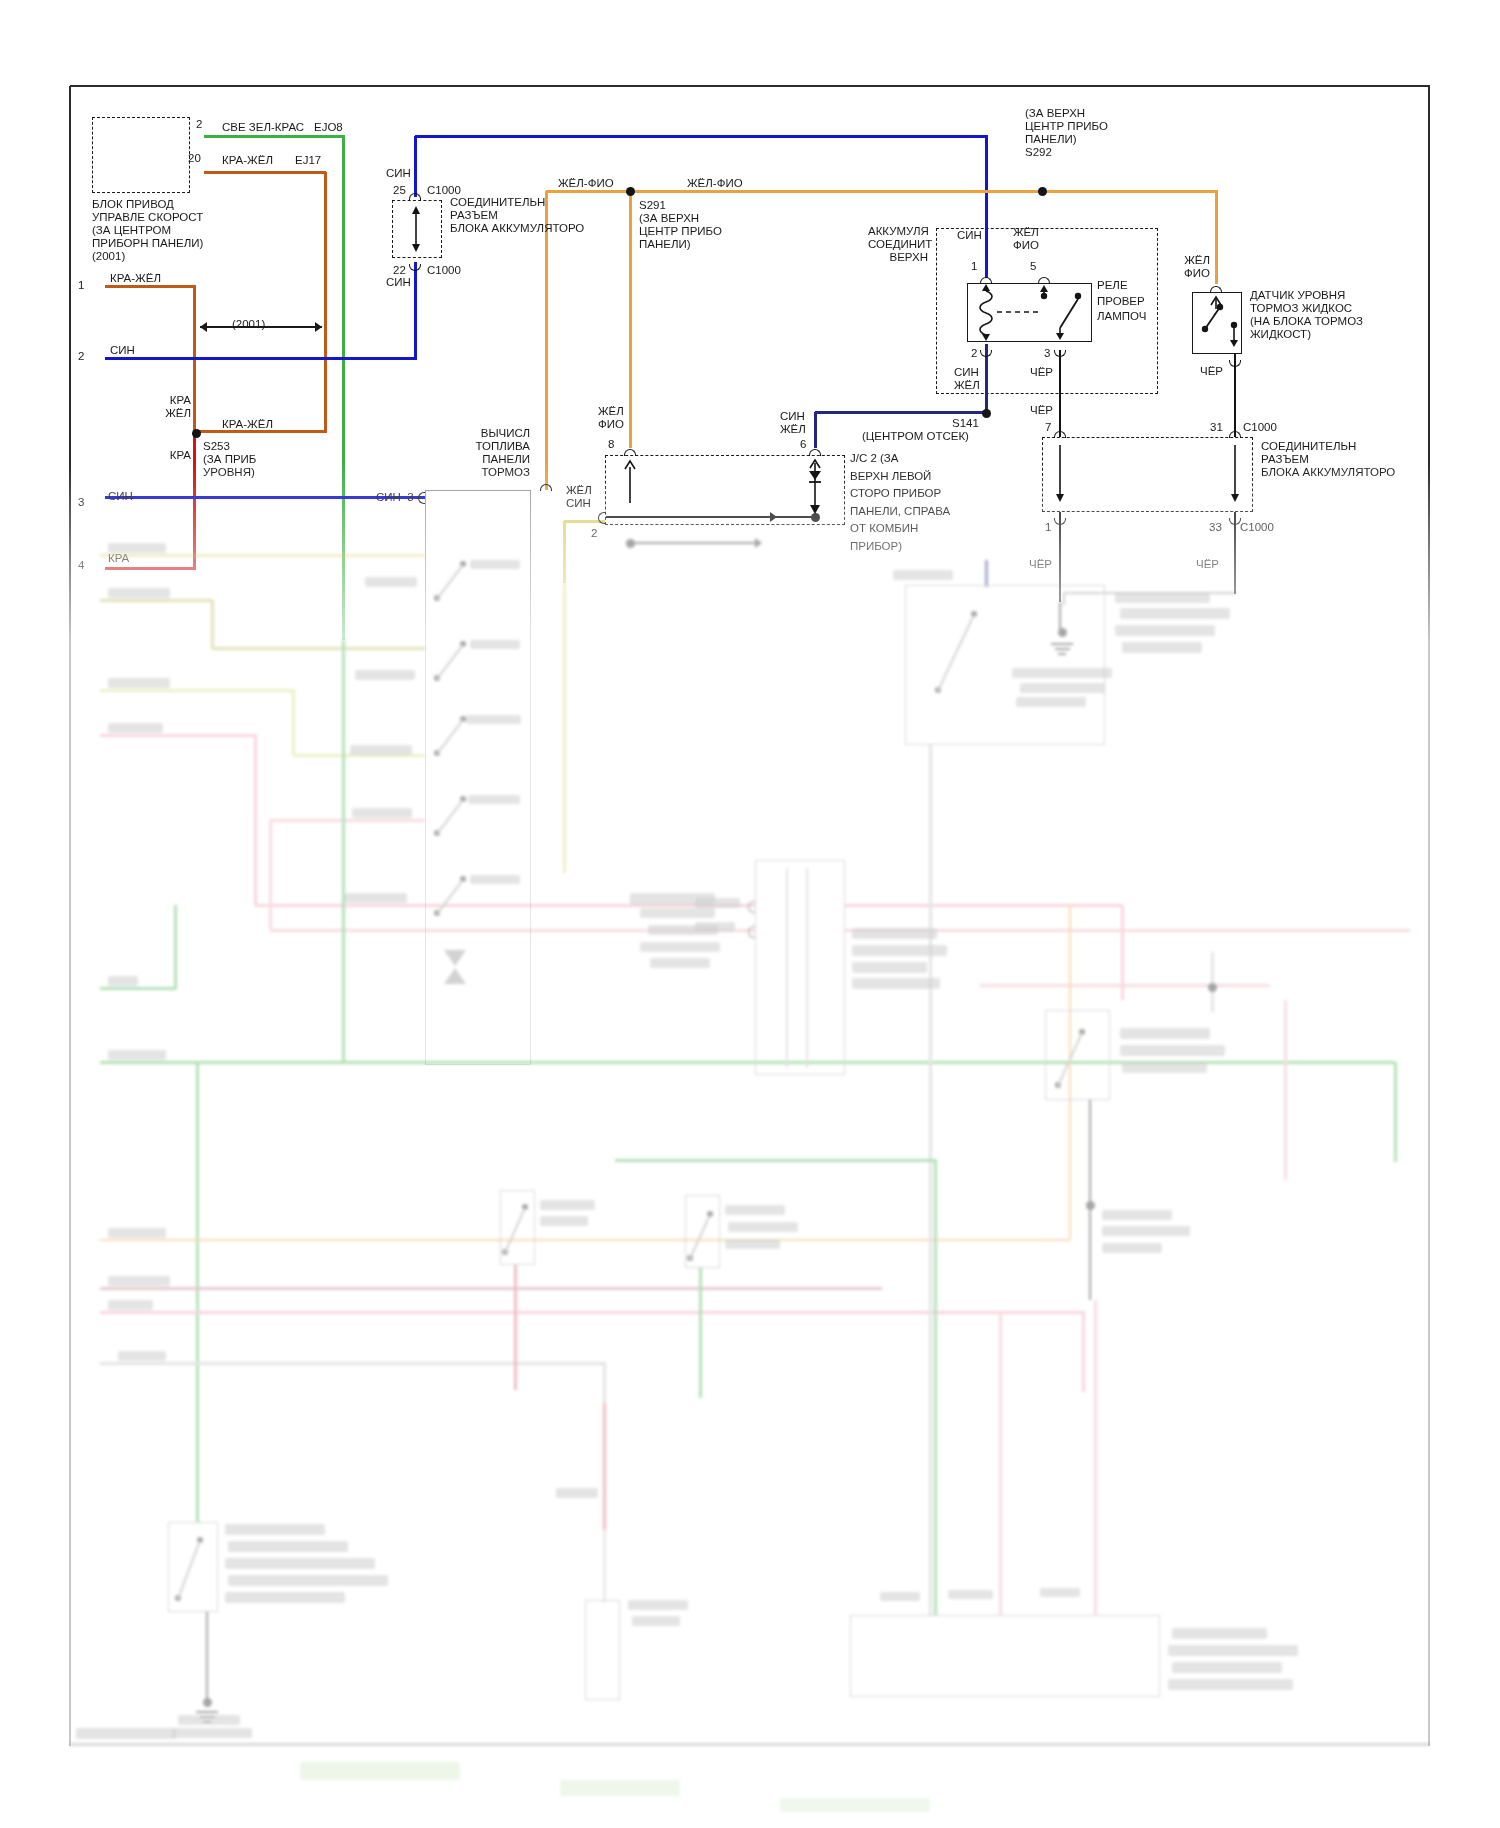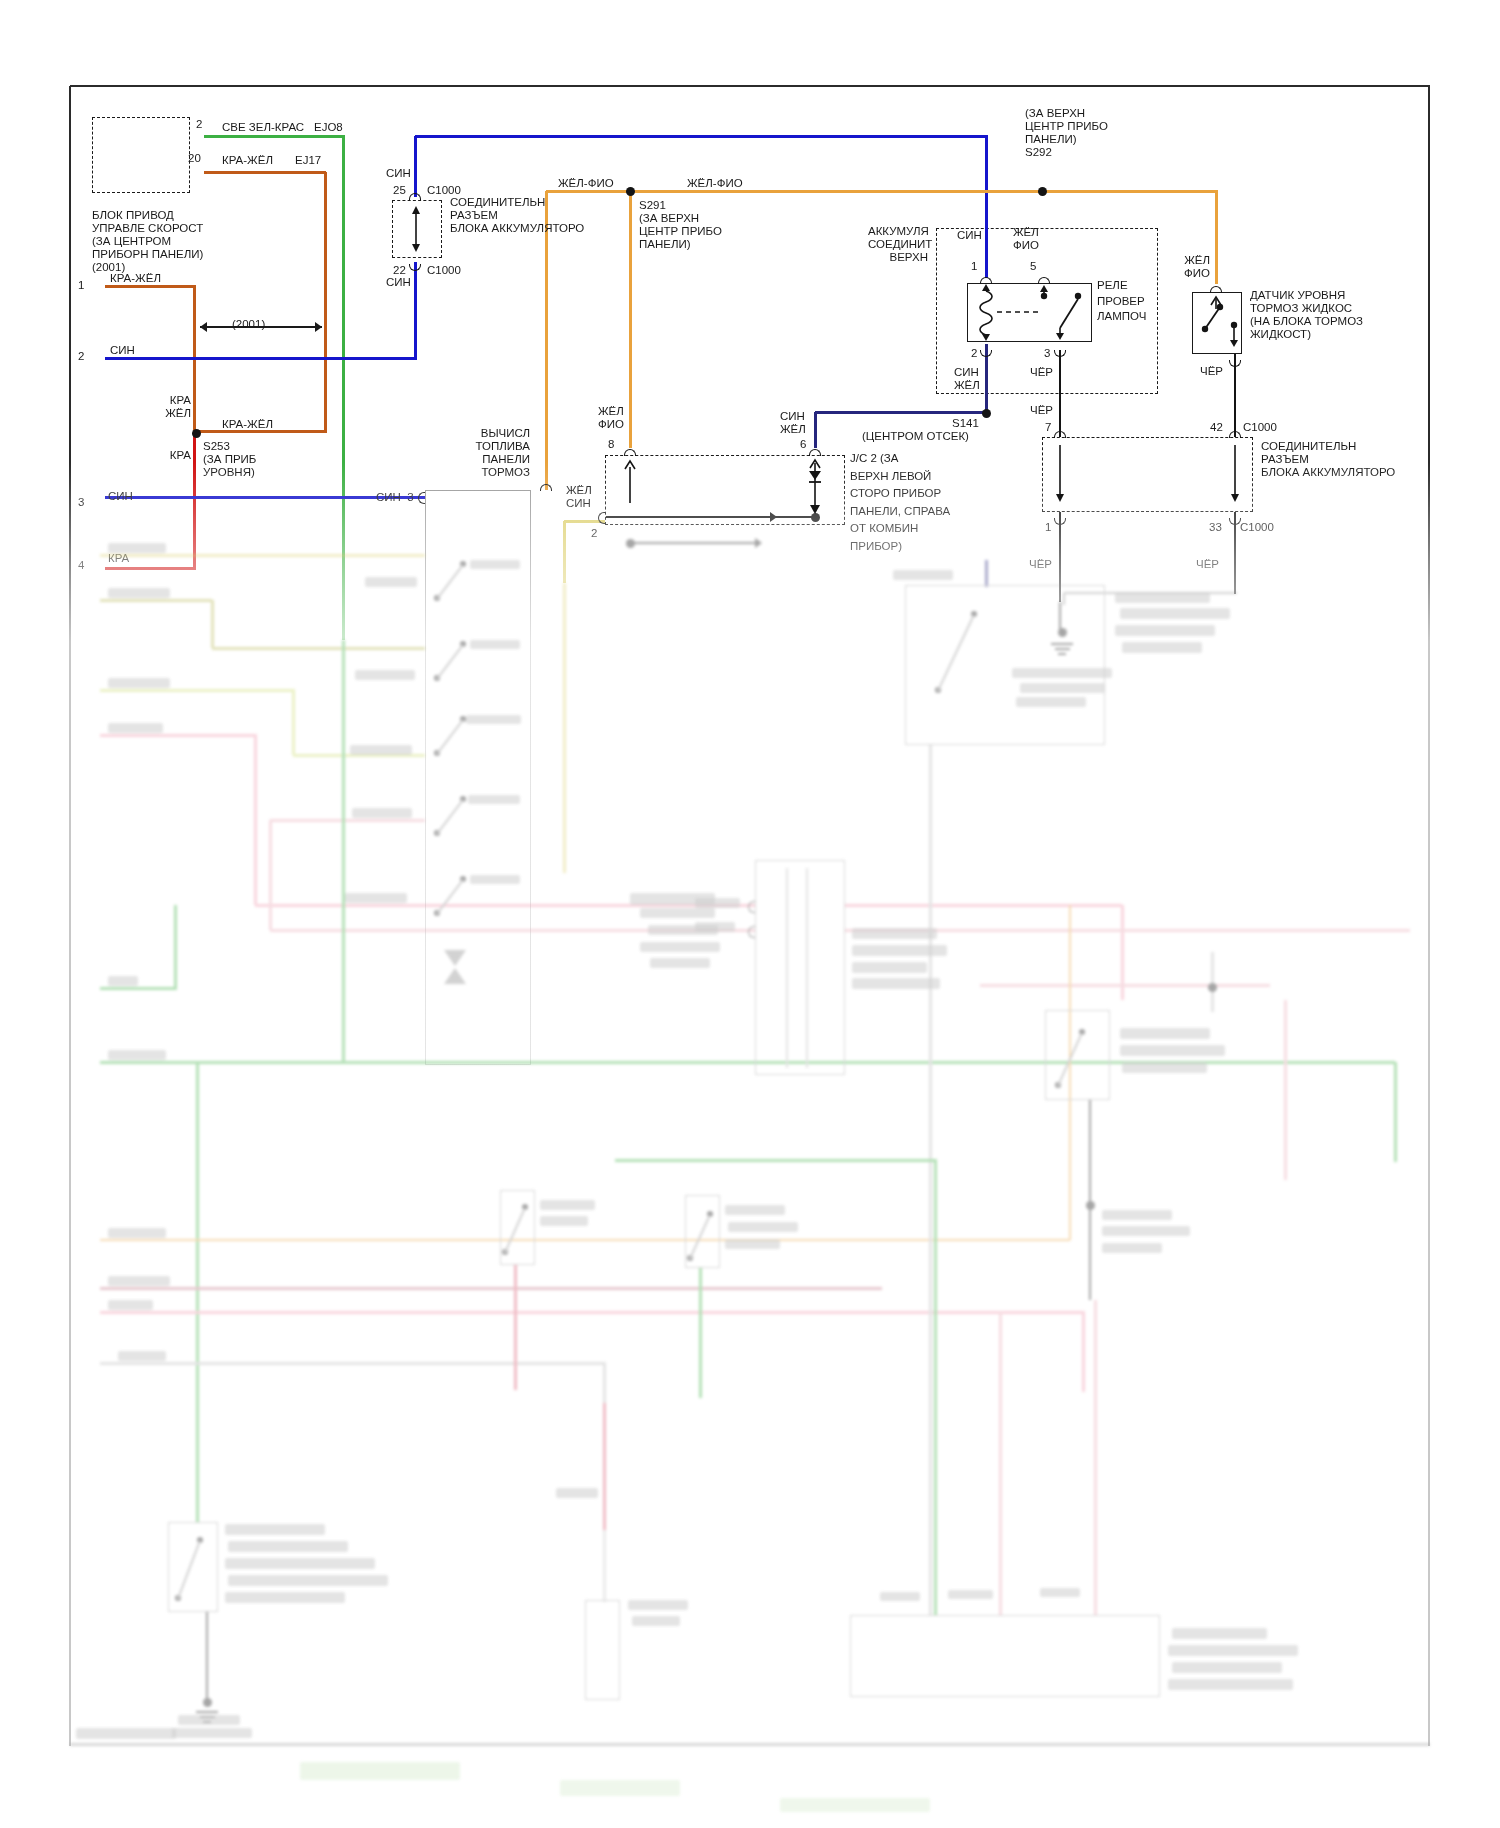--- a/index.html
+++ b/index.html
@@ -86,21 +86,21 @@
       <div class="it" style="left: 1054px; top: 431px; width: 12px; height: 7px; border-top: 1.6px solid rgb(20, 20, 20); border-right: 1.6px solid rgb(20, 20, 20); border-bottom: none; border-left: 1.6px solid rgb(20, 20, 20); border-image: initial; border-radius: 12px 12px 0px 0px; transform: rotate(0deg); transform-origin: 50% 100%;"></div>
       <div class="it" style="left: 1229px; top: 431px; width: 12px; height: 7px; border-top: 1.6px solid rgb(20, 20, 20); border-right: 1.6px solid rgb(20, 20, 20); border-bottom: none; border-left: 1.6px solid rgb(20, 20, 20); border-image: initial; border-radius: 12px 12px 0px 0px; transform: rotate(0deg); transform-origin: 50% 100%;"></div>
       <div class="it" style="left: 1054px; top: 511px; width: 12px; height: 7px; border-top: 1.6px solid rgb(20, 20, 20); border-right: 1.6px solid rgb(20, 20, 20); border-bottom: none; border-left: 1.6px solid rgb(20, 20, 20); border-image: initial; border-radius: 12px 12px 0px 0px; transform: rotate(180deg); transform-origin: 50% 100%;"></div>
       <div class="it" style="left: 1229px; top: 511px; width: 12px; height: 7px; border-top: 1.6px solid rgb(20, 20, 20); border-right: 1.6px solid rgb(20, 20, 20); border-bottom: none; border-left: 1.6px solid rgb(20, 20, 20); border-image: initial; border-radius: 12px 12px 0px 0px; transform: rotate(180deg); transform-origin: 50% 100%;"></div>
       <div class="it lbl" style="left: 196px; top: 118px;">2</div>
       <div class="it lbl" style="left: 222px; top: 121px;">СВЕ ЗЕЛ-КРАС</div>
       <div class="it lbl" style="left: 314px; top: 121px;">EJO8</div>
       <div class="it lbl" style="left: 188px; top: 152px;">20</div>
       <div class="it lbl" style="left: 222px; top: 154px;">КРА-ЖЁЛ</div>
       <div class="it lbl" style="left: 295px; top: 154px;">EJ17</div>
-      <div class="it lbl" style="left: 92px; top: 209px;">БЛОК ПРИВОД
+      <div class="it lbl" style="left: 92px; top: 198px;">БЛОК ПРИВОД
 УПРАВЛЕ СКОРОСТ
 (ЗА ЦЕНТРОМ
 ПРИБОРН ПАНЕЛИ)
 (2001)</div>
       <div class="it lbl" style="left: 78px; top: 279px;">1</div>
       <div class="it lbl" style="left: 110px; top: 272px;">КРА-ЖЁЛ</div>
       <div class="it lbl" style="left: 232px; top: 318px;">(2001)</div>
       <div class="it lbl" style="left: 78px; top: 350px;">2</div>
       <div class="it lbl" style="left: 110px; top: 344px;">СИН</div>
       <div class="it lbl" style="left: 386px; top: 167px;">СИН</div>
@@ -173,21 +173,21 @@
       <div class="it lbl" style="left: 1030px; top: 366px;">ЧЁР</div>
       <div class="it lbl" style="left: 1168px; top: 254px; width: 42px; text-align: right;">ЖЁЛ
 ФИО</div>
       <div class="it lbl" style="left: 1250px; top: 289px;">ДАТЧИК УРОВНЯ
 ТОРМОЗ ЖИДКОС
 (НА БЛОКА ТОРМОЗ
 ЖИДКОСТ)</div>
       <div class="it lbl" style="left: 1200px; top: 365px;">ЧЁР</div>
       <div class="it lbl" style="left: 1030px; top: 404px;">ЧЁР</div>
       <div class="it lbl" style="left: 1045px; top: 421px;">7</div>
-      <div class="it lbl" style="left: 1210px; top: 421px;">42</div>
+      <div class="it lbl" style="left: 1210px; top: 421px;">31</div>
       <div class="it lbl" style="left: 1243px; top: 421px;">C1000</div>
       <div class="it lbl" style="left: 1261px; top: 440px;">СОЕДИНИТЕЛЬН
 РАЗЪЕМ
 БЛОКА АККУМУЛЯТОРО</div>
       <div class="it lbl" style="left: 1045px; top: 521px;">1</div>
       <div class="it lbl" style="left: 1209px; top: 521px;">33</div>
       <div class="it lbl" style="left: 1240px; top: 521px;">C1000</div>
       <div class="it lbl" style="left: 1029px; top: 558px;">ЧЁР</div>
       <div class="it lbl" style="left: 1196px; top: 558px;">ЧЁР</div>
     </div>

